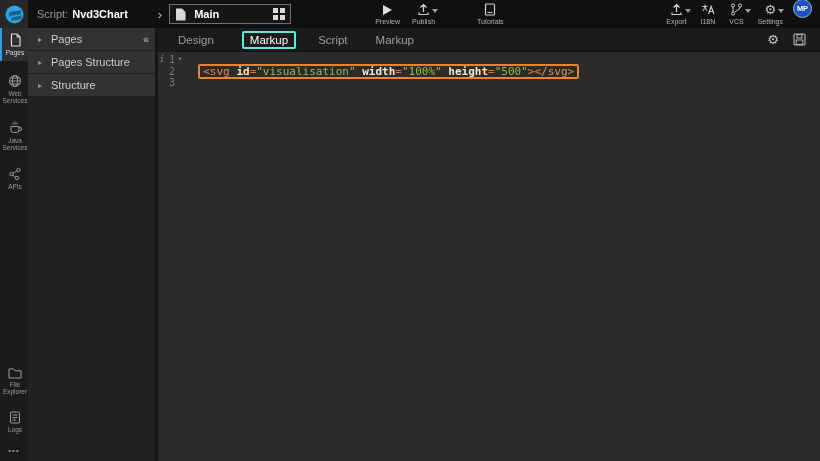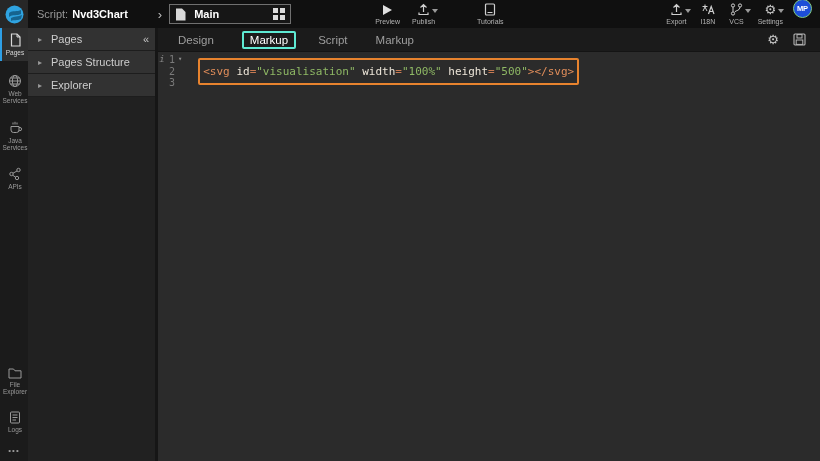--- a/index.html
+++ b/index.html
@@ -54,25 +54,25 @@
 
   
   .editor { flex:1; font-family:"DejaVu Sans Mono", monospace; font-size:11px; padding-top:2px; }
   .code-line { display:flex; align-items:center; height:11.6px; line-height:11.6px; white-space:pre; }
   .gutter { width:27px; flex:none; display:flex; align-items:center; color:#7b7b7b; font-size:10px; }
   .g-info { width:8px; text-align:center; font-size:9px; font-style:italic; color:#8a8a8a; }
   .g-num { width:9px; text-align:right; }
   .g-fold { width:10px; text-align:center; font-size:7px; color:#8f8f8f; }
   .code { white-space:pre; }
   .tk-tag { color:#E08D5A; }
-  .tk-attr { color:#ECE5D8; font-weight:normal; }
+  .tk-attr { color:#ECE5D8; font-weight:bold; }
   .tk-eq { color:#C87A52; }
   .tk-val { color:#8FB965; }
   .hl-box { display:inline-flex; align-items:center; border:2px solid #E8832E; border-radius:2px;
-    padding:0 3px; height:27px; }
+    padding:0 3px; height:15px; }
 
   svg.ic { display:block; }
 </style>
 </head>
 <body>
 
 <div class="topbar">
   <div class="logo-box">
     <svg class="ic" width="19" height="19" viewBox="0 0 19 19">
       <circle cx="9.5" cy="9.5" r="9" fill="#2FA3E0"></circle>
@@ -223,21 +223,21 @@
       <span class="acc-arrow">▸</span>
       <span>Pages</span>
       <span class="collapse-btn">«</span>
     </div>
     <div class="acc-row">
       <span class="acc-arrow">▸</span>
       <span>Pages Structure</span>
     </div>
     <div class="acc-row">
       <span class="acc-arrow">▸</span>
-      <span>Explorer</span>
+      <span>Structure</span>
     </div>
   </div>
 
   <div class="main">
     <div class="tabbar">
       <span class="tab">Design</span>
       <span class="tab active">Markup</span>
       <span class="tab">Script</span>
       <span class="tab">Markup</span>
       <span class="tabbar-icons">

